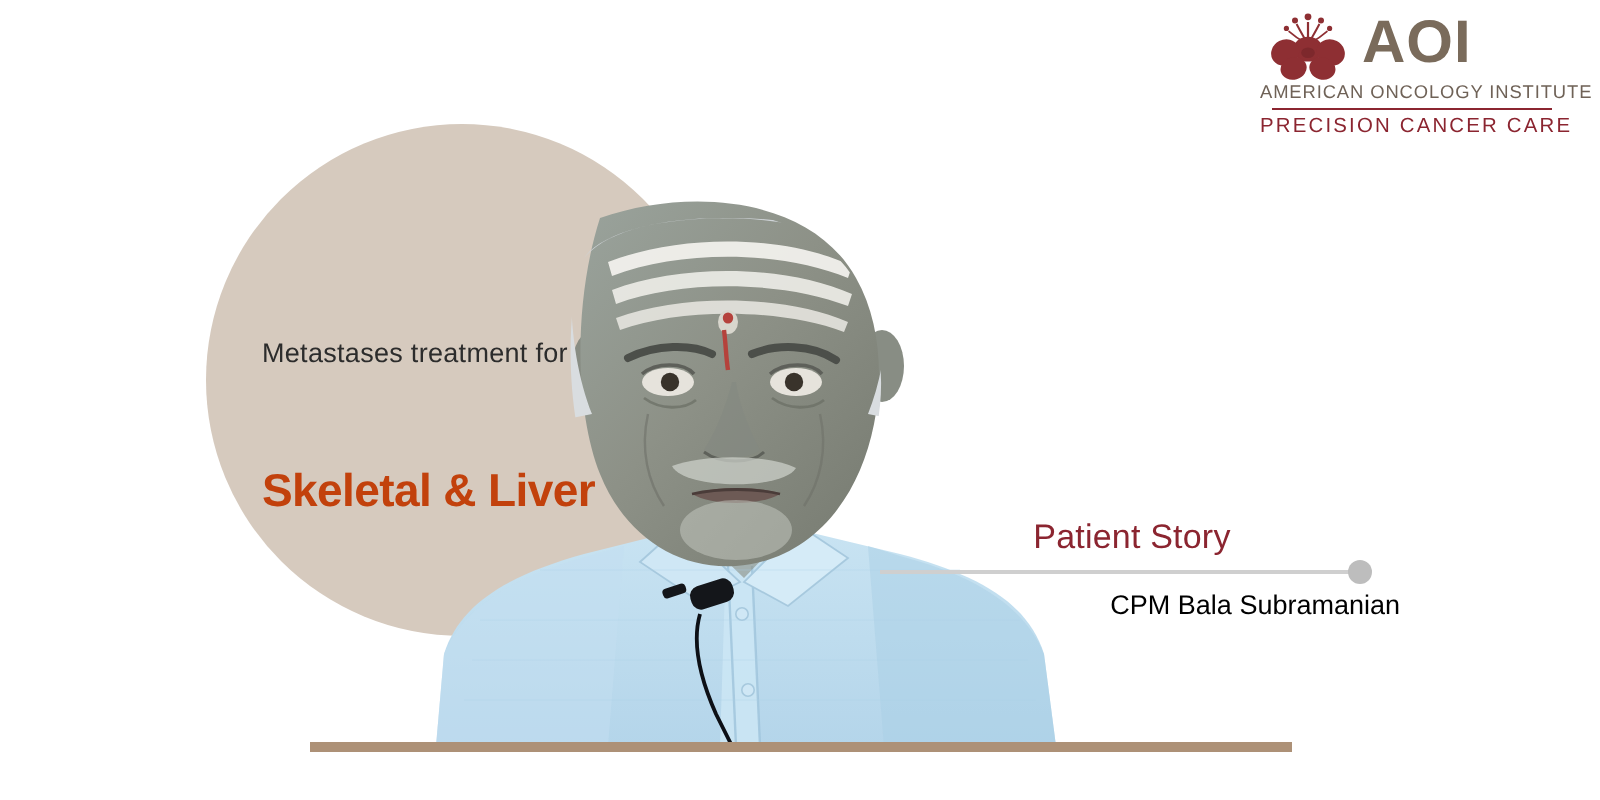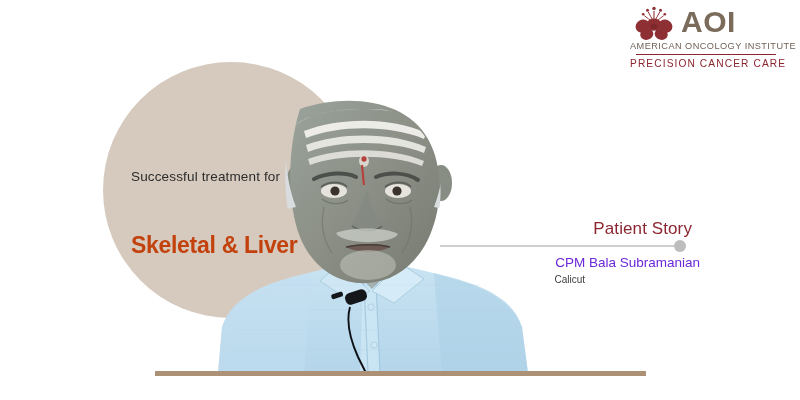--- a/index.html
+++ b/index.html
@@ -36,34 +36,34 @@
     background:#ad9177; z-index:7;
   }
 
   
   .person{ position:absolute; left:200px; top:95px; width:370px; height:278px; z-index:5; }
   .person svg{ display:block; width:100%; height:100%; }
 
   
   .story{ position:absolute; left:440px; top:218px; width:270px; z-index:8; }
   .story .title{
-    font-size:17px; color:#8b2530; font-weight:400; text-align:right;
-    line-height:21px; padding-right:18px; letter-spacing:.1px;
+    font-size:17px; color:#8b2530; font-weight:400; text-align:center;
+    line-height:21px; padding-right:18px; letter-spacing:.1px;margin-top:40px;
   }
   .story .rule-wrap{ position:relative; height:12px; margin-top:1px; }
   .story .rule{
     position:absolute; left:0; top:5px; width:242px; height:2px;
     background:#cfcfcf;
   }
   .story .rule-dot{
     position:absolute; left:234px; top:0px; width:12px; height:12px;
     border-radius:50%; background:#bdbdbd;
   }
   .story .name{
-    font-size:13.5px; color:#6d28d9; font-weight:400; text-align:right;
+    font-size:13.5px; color:#000000; font-weight:400; text-align:right;
     line-height:18px; padding-right:10px; margin-top:2px; white-space:nowrap;
   }
   .story .city{
     font-size:10px; color:#3d3d3d; font-weight:400; text-align:right;
     line-height:14px; padding-right:125px; margin-top:1px;
   }
 
   
   .logo{ position:absolute; left:630px; top:6px; width:152px; height:62px; z-index:9; }
   .logo .row{ display:flex; align-items:flex-start; height:34px; }
@@ -198,32 +198,31 @@
         <rect x="145" y="196" width="22" height="12" rx="5" fill="#14161a" transform="rotate(-18 156 202)"></rect>
         <rect x="131" y="198" width="12" height="5" rx="2" fill="#14161a" transform="rotate(-18 137 200)"></rect>
         <path d="M150 212 C146 226 150 244 158 262 C164 274 166 278 166 278" stroke="#0d1016" stroke-width="1.9" fill="none"></path>
       </g>
     </svg>
   </div>
 
   <div class="floor-bar"></div>
 
   <div class="headline">
-    <div class="eyebrow">Successful treatment for</div>
+    <div class="eyebrow">Metastases treatment for</div>
     <div class="main">Skeletal &amp; Liver</div>
   </div>
 
   <div class="story">
     <div class="title">Patient Story</div>
     <div class="rule-wrap">
       <div class="rule"></div>
       <div class="rule-dot"></div>
     </div>
     <div class="name">CPM Bala Subramanian</div>
-    <div class="city">Calicut</div>
   </div>
 
   <div class="logo">
     <div class="row">
       <span class="mark">
         <svg viewBox="0 0 48 34" xmlns="http://www.w3.org/2000/svg">
           <g fill="#8e2f33">
 
             <circle cx="24" cy="2.4" r="1.7"></circle>
             <circle cx="17.5" cy="4.2" r="1.5"></circle>

